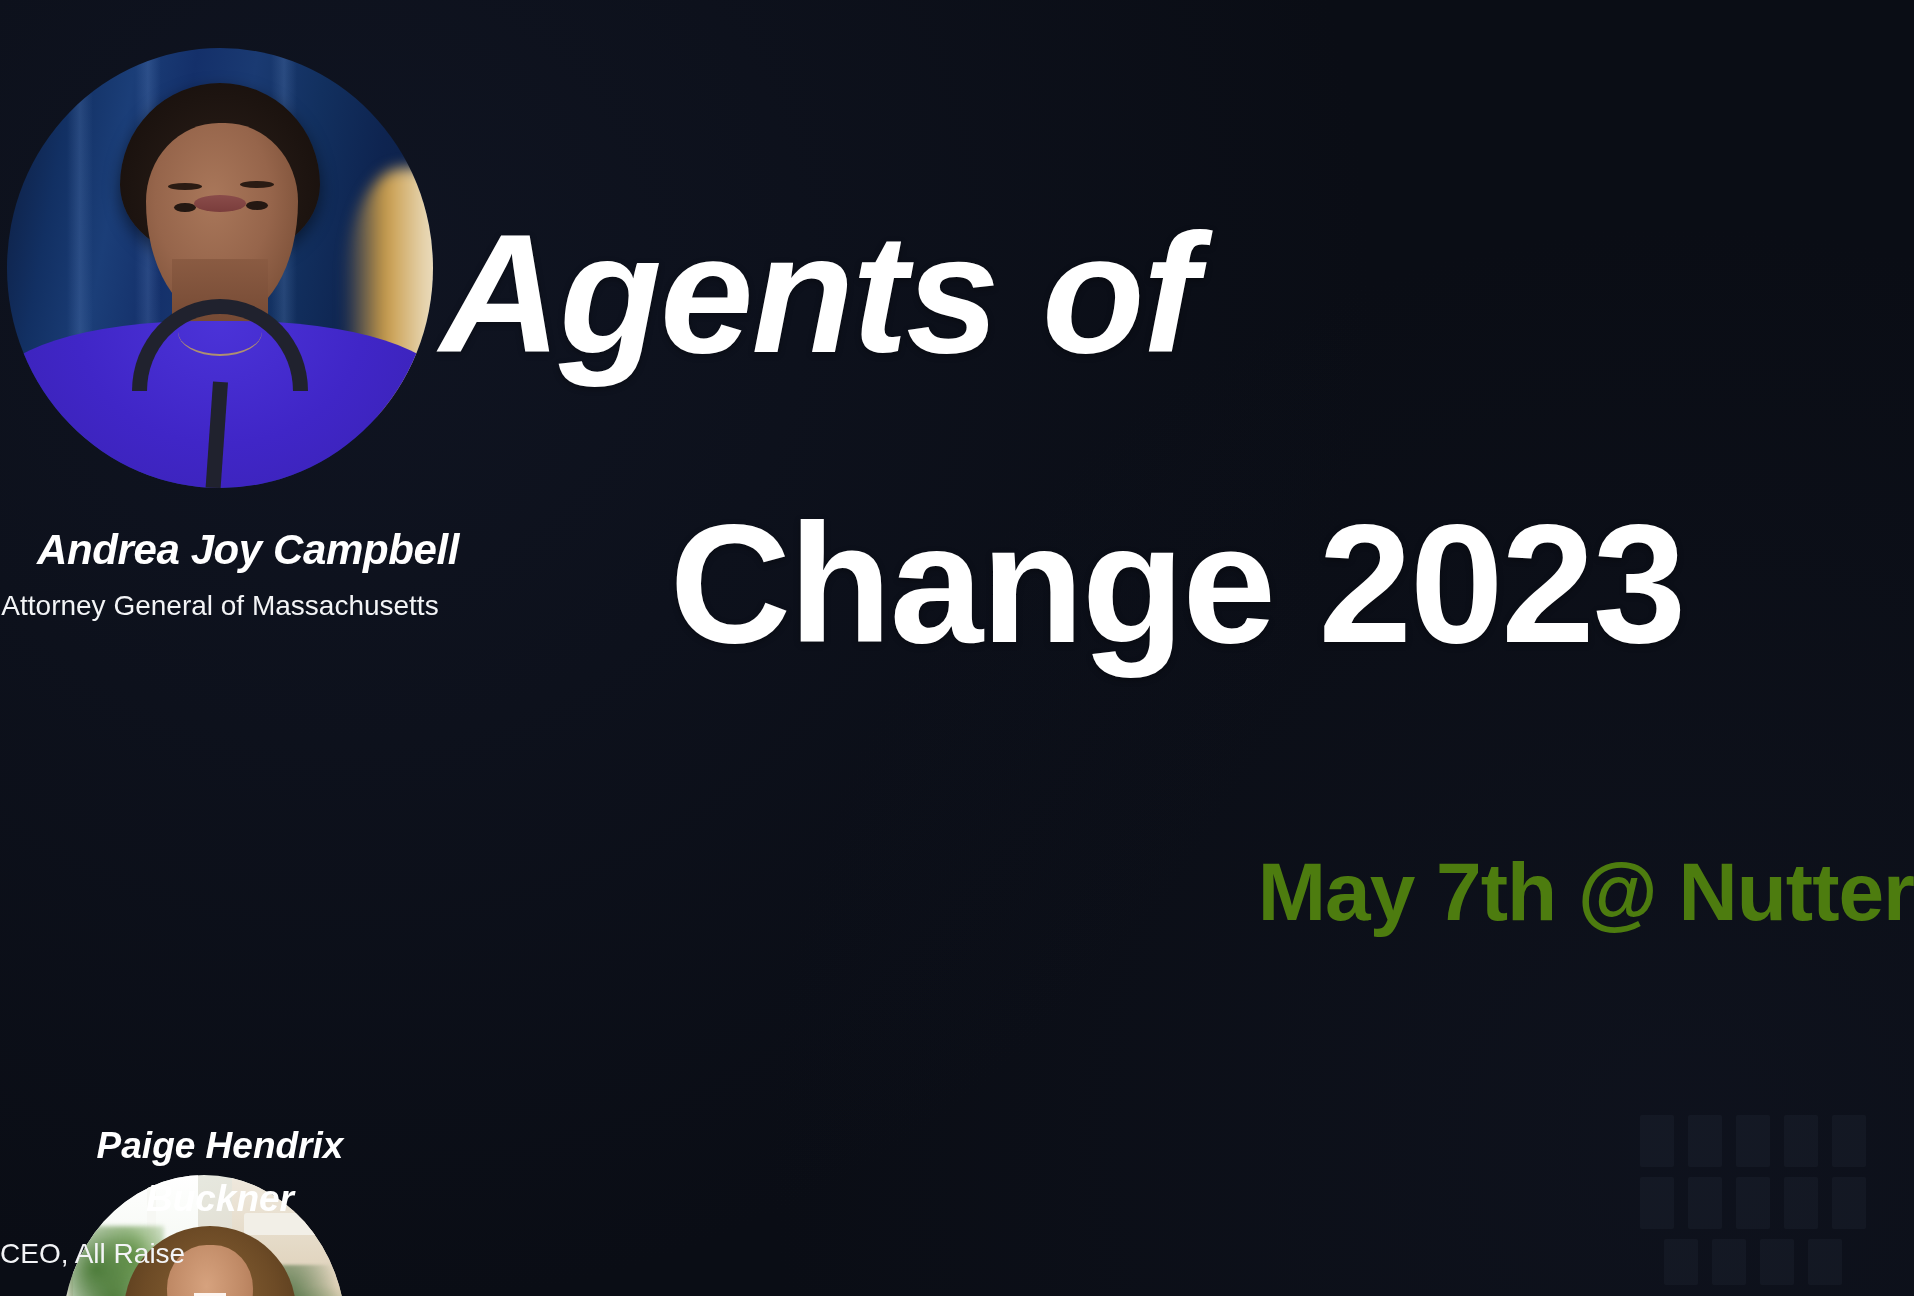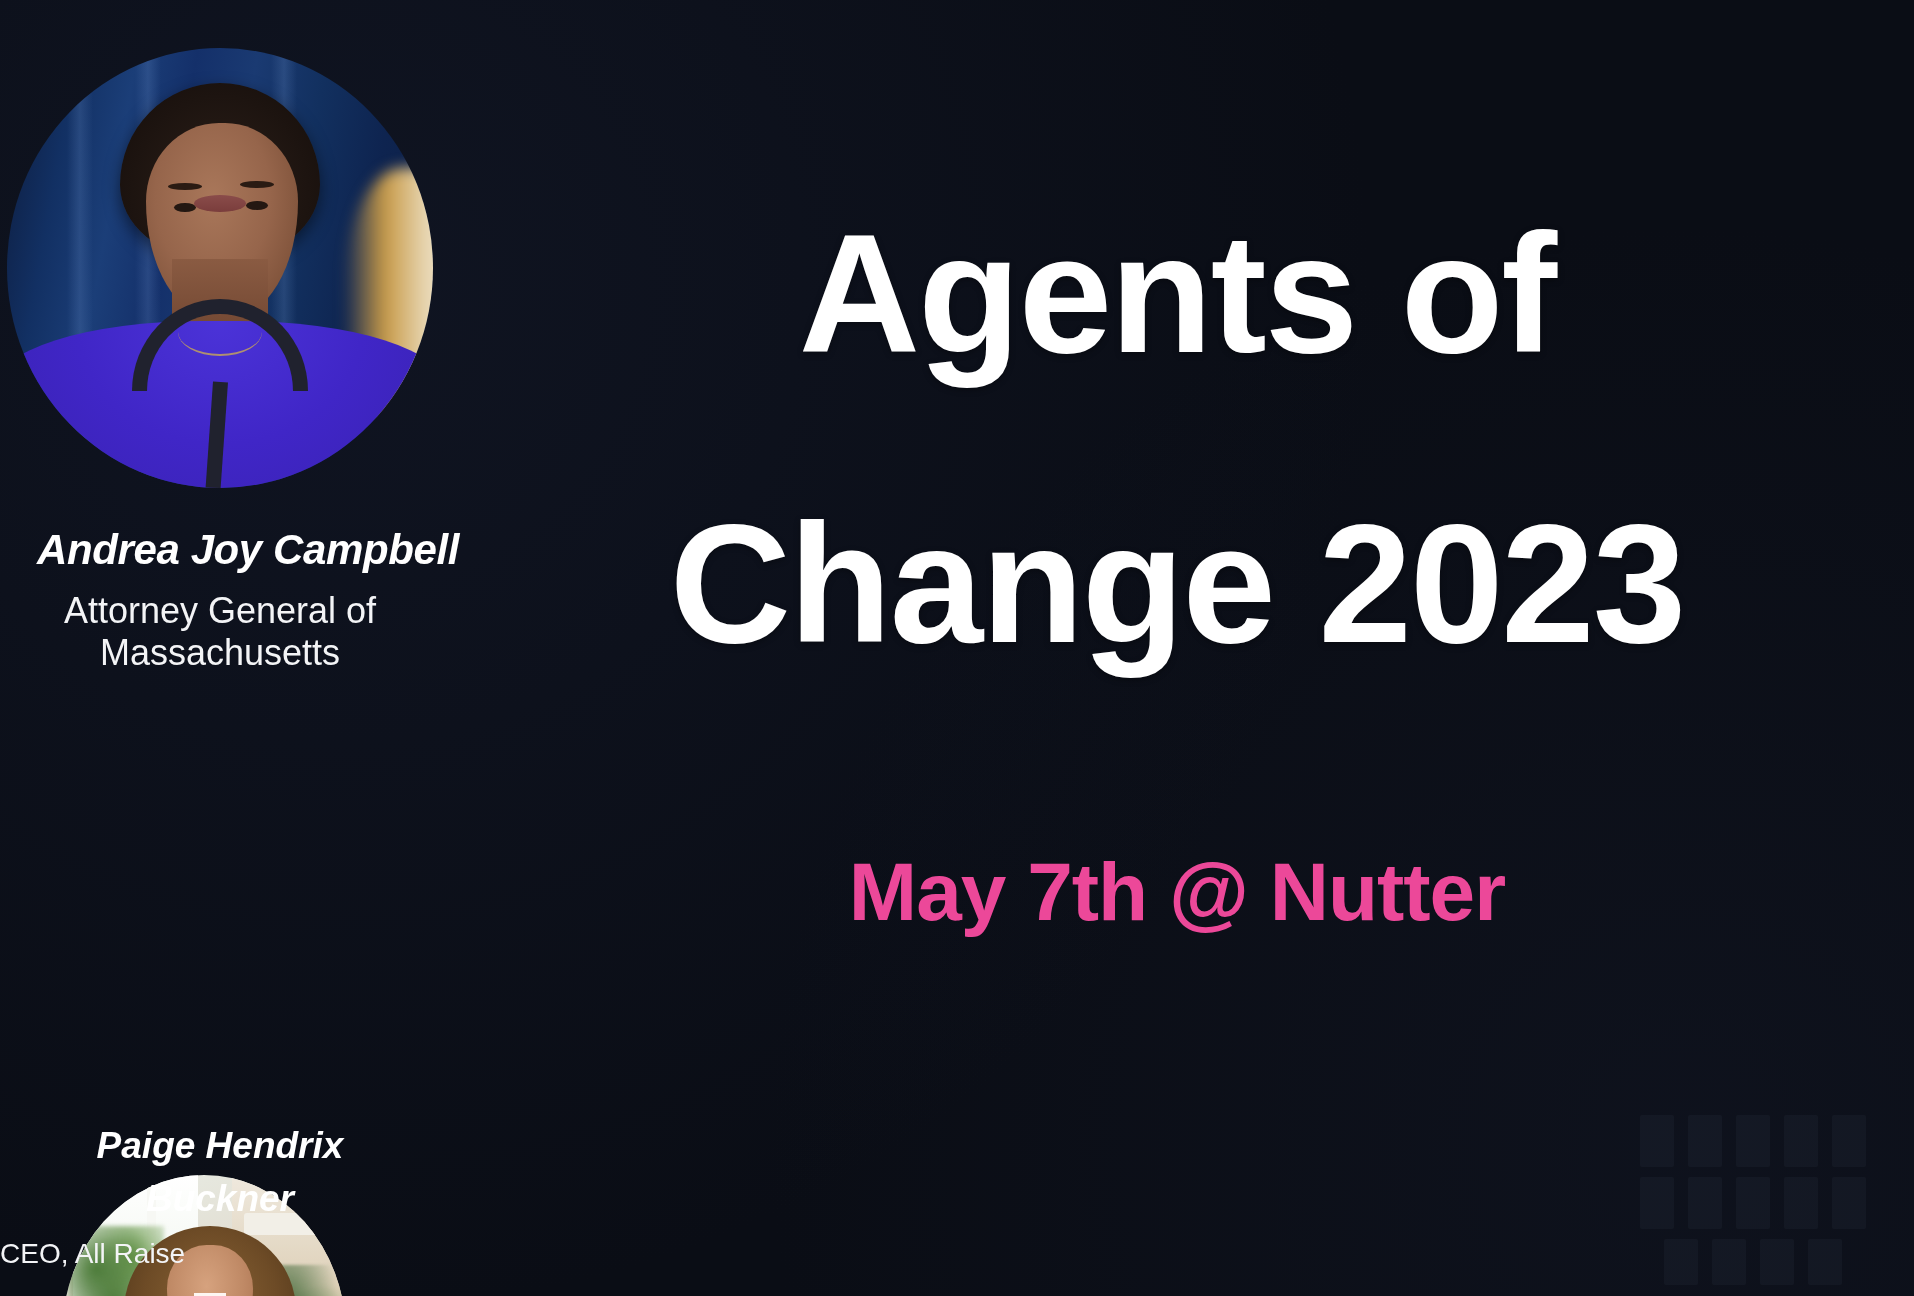--- a/index.html
+++ b/index.html
@@ -252,21 +252,21 @@
     font-size: 42px;
     letter-spacing: -0.4px;
     line-height: 1.14;
   }
   .sp-title {
     position: absolute;
     width: 440px;
     text-align: center;
     color: #f3f4f6;
     font-weight: normal;
-    font-size: 36px;
+    font-size: 28px;
     line-height: 1.16;
   }
 
   .name-1 { top: 526px; left: 0; margin-left: 28px; }
   .title-1 { top: 590px; left: 0; }
 
   .sp-name-2 {
     position: absolute;
     left: 0; top: 1120px;
     width: 440px;
@@ -298,34 +298,35 @@
     position: absolute;
     color: #ffffff;
     font-weight: bold;
     letter-spacing: -2px;
     white-space: nowrap;
     text-shadow: 0 2px 6px rgba(0,0,0,0.35);
   }
   .hero-line-1 {
     left: 0; right: 0; top: 210px;
     font-size: 168px;
-    text-align: center;
+    text-align: left;
     line-height: 1;
+    font-style: italic;
   }
   .hero-line-2 {
     left: 0; right: 0; top: 500px;
     font-size: 168px;
     text-align: center;
     line-height: 1;
   }
   .hero-date {
     position: absolute;
     left: 0; right: 0; top: 845px;
-    text-align: center;
-    color: #ec4899;
+    text-align: right;
+    color: #4d7c0f;
     font-weight: bold;
     font-size: 82px;
     letter-spacing: -1px;
     white-space: nowrap;
   }
 </style>
 </head>
 <body>
 
 <div id="stage" style="background: rgb(10, 13, 21);">

